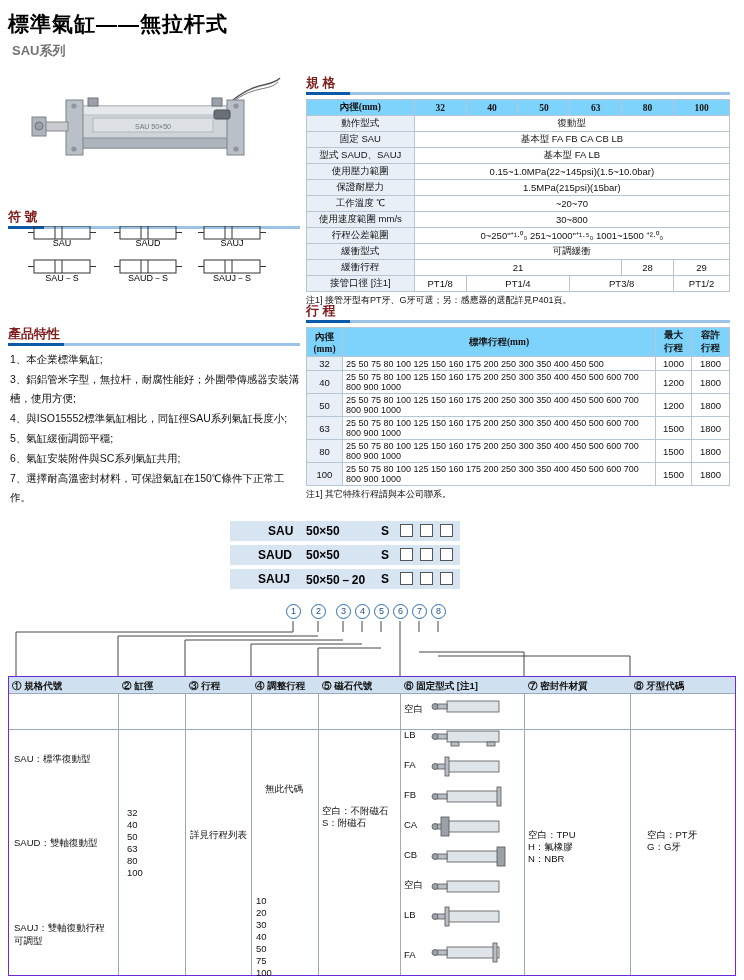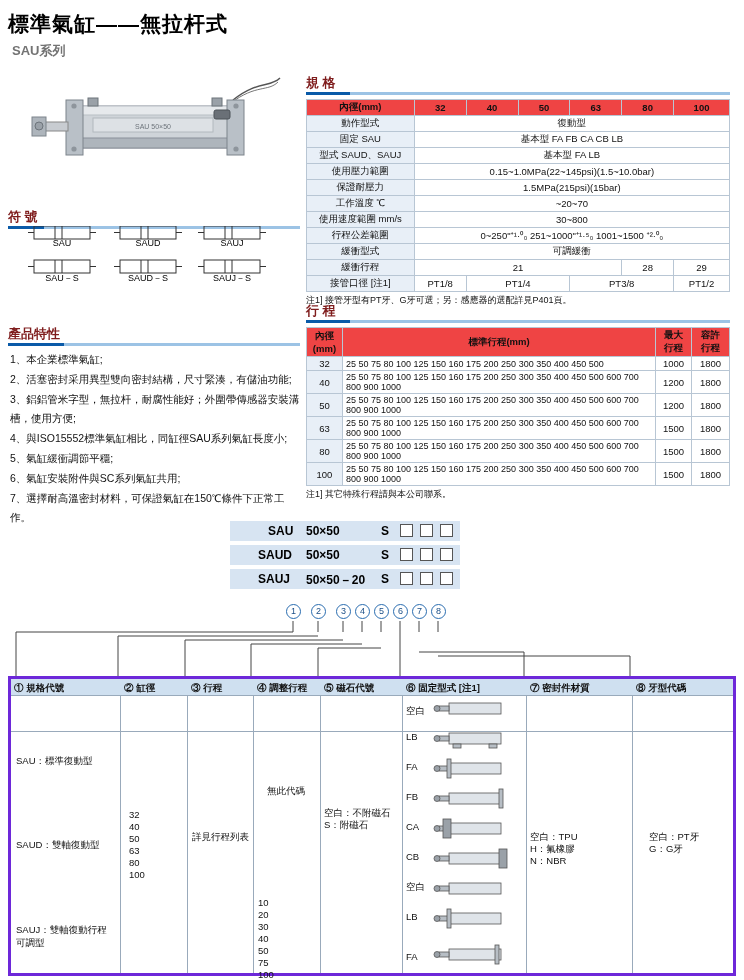--- a/index.html
+++ b/index.html
@@ -38,36 +38,36 @@
   .prod-img { position:absolute; left:18px; top:70px; width:270px; height:120px; }
   .sym-label { position:absolute; font-size:9px; text-align:center; color:#000; }
 
   
   .feat-list { position:absolute; left:10px; top:350px; width:290px; font-size:10.5px; line-height:19px; color:#111; }
   .feat-list div { margin-bottom:1px; }
 
   
   table.spec { border-collapse:collapse; font-size:9.5px; }
   table.spec td, table.spec th { border:1px solid #b8c6d4; padding:1px 3px; text-align:center; color:#111; font-weight:normal; }
-  table.spec .hd { background:#ef4444; font-weight:bold; }
+  table.spec .hd { background:#7dd3fc; font-weight:bold;font-family:Liberation Serif, serif; }
   table.spec .lbl { background:#e8eff7; text-align:center; }
 
   .note { font-size:9px; color:#111; margin-top:2px; }
 
   
   .oc-row { position:absolute; height:20px; background:#d7e4f2; }
   .oc-txt { position:absolute; font-size:12px; font-weight:bold; color:#000; }
   .oc-sq { position:absolute; width:13px; height:13px; border:1px solid #555; background:#fff; }
   .circ {
     position:absolute; width:15px; height:15px; border:1px solid #2a6db0; border-radius:50%;
     font-size:9px; line-height:13px; text-align:center; color:#1a4e86; background:#fff;
   }
 
   
-  .mx { position:absolute; left:8px; top:676px; width:728px; height:300px; border:3px solid #6d28d9; }
+  .mx { position:absolute; left:8px; top:676px; width:728px; height:300px; border:1px solid #6d28d9; }
   .mx .col { position:absolute; top:0; bottom:0; border-right:1px solid #9ab; }
   .mx .hdr { position:absolute; left:0; right:0; top:0; height:17px; background:#cfe0f0; border-bottom:1px solid #9ab;
              font-size:9.5px; font-weight:bold; padding:3px 4px; color:#000; }
   .mx .cell { position:absolute; font-size:9.5px; color:#111; }
   .mx-sub { position:absolute; border-bottom:1px solid #9ab; left:0; right:0; }
 </style>
 </head>
 <body>
 
 <div class="page">
@@ -158,21 +158,20 @@
     </svg>
   </div>
 
   <div class="sec-head" style="left:8px; top:325px; width:292px;">
     <span>產品特性</span>
     <span class="bar" style="width:56px;"></span>
     <span class="bar2" style="left:56px; width:236px;"></span>
   </div>
   <div class="feat-list">
     <div>1、本企業標準氣缸;</div>
-    <div>2、活塞密封采用異型雙向密封結構，尺寸緊湊，有儲油功能;</div>
     <div>3、鋁鋁管米字型，無拉杆，耐腐性能好；外圍帶傳感器安裝溝槽，使用方便;</div>
     <div>4、與ISO15552標準氣缸相比，同缸徑SAU系列氣缸長度小;</div>
     <div>5、氣缸緩衝調節平穩;</div>
     <div>6、氣缸安裝附件與SC系列氣缸共用;</div>
     <div>7、選擇耐高溫密封材料，可保證氣缸在150℃條件下正常工作。</div>
   </div>
 
   <div class="sec-head" style="left:306px; top:74px; width:424px;">
     <span>規 格</span>
     <span class="bar" style="width:44px;"></span>

